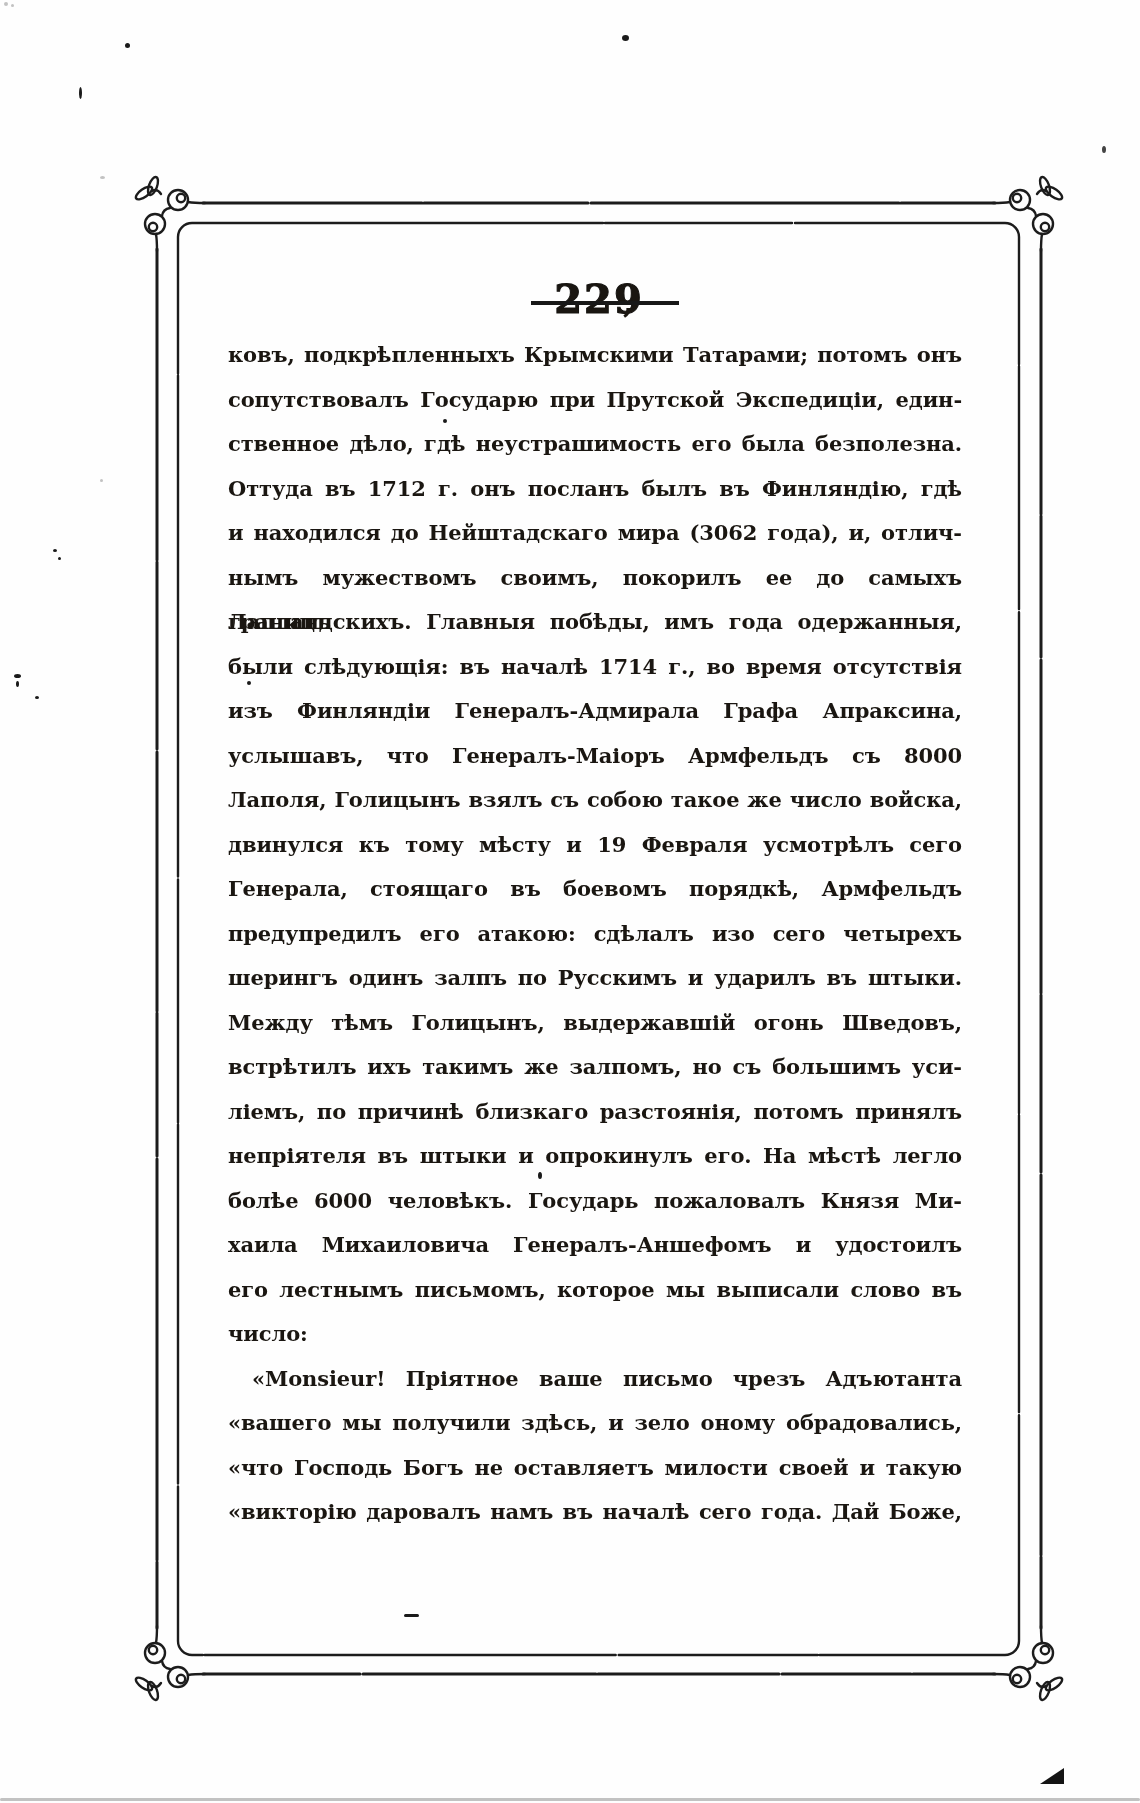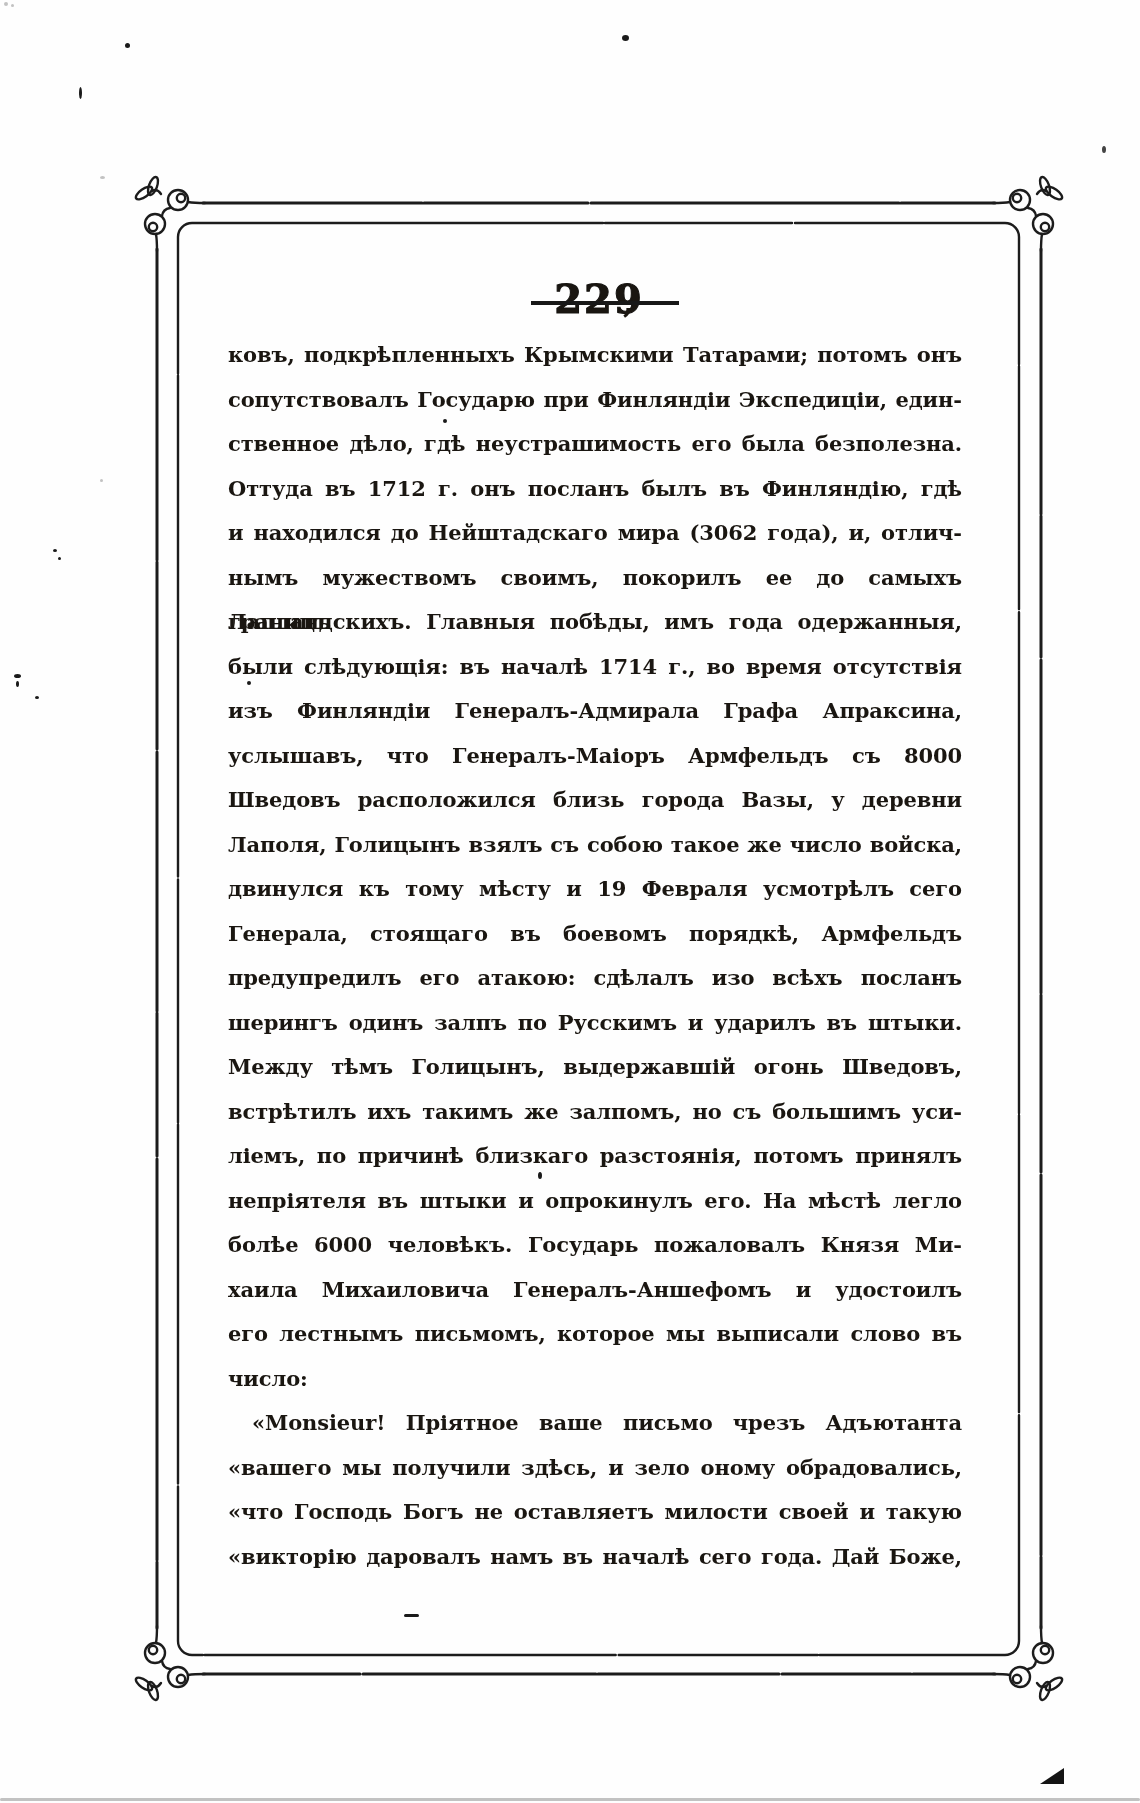--- a/index.html
+++ b/index.html
@@ -127,34 +127,33 @@
     </g>
   </g>
 </svg>
 
 <div id="page-number">229</div>
 <div id="header-rule"></div>
 <div id="stray-comma">,</div>
 
 <div id="body-text">
     <div class="line">ковъ, подкрѣпленныхъ Крымскими Татарами; потомъ онъ</div>
-    <div class="line">сопутствовалъ Государю при Финляндіи Экспедиціи, един-</div>
+    <div class="line">сопутствовалъ Государю при Прутской Экспедиціи, един-</div>
     <div class="line">ственное дѣло, гдѣ неустрашимость его была безполезна.</div>
     <div class="line">Оттуда въ 1712 г. онъ посланъ былъ въ Финляндію, гдѣ</div>
     <div class="line">и находился до Нейштадскаго мира (3062 года), и, отлич-</div>
     <div class="line">нымъ мужествомъ своимъ, покорилъ ее до самыхъ границъ</div>
     <div class="line">Лапландскихъ.  Главныя побѣды, имъ года одержанныя,</div>
     <div class="line">были слѣдующія: въ началѣ 1714 г., во время отсутствія</div>
     <div class="line">изъ Финляндіи Генералъ-Адмирала Графа Апраксина,</div>
     <div class="line">услышавъ, что Генералъ-Маіоръ Армфельдъ съ 8000</div>
-    <div class="line">Шведовъ расположился близь города Вазы, у деревни</div>
     <div class="line">Лаполя, Голицынъ взялъ съ собою такое же число войска,</div>
     <div class="line">двинулся къ тому мѣсту и 19 Февраля усмотрѣлъ сего</div>
     <div class="line">Генерала, стоящаго въ боевомъ порядкѣ, Армфельдъ</div>
-    <div class="line">предупредилъ его атакою: сдѣлалъ изо всѣхъ посланъ</div>
+    <div class="line">предупредилъ его атакою: сдѣлалъ изо сего четырехъ</div>
     <div class="line">шерингъ одинъ залпъ по Русскимъ и ударилъ въ штыки.</div>
     <div class="line">Между тѣмъ Голицынъ, выдержавшій огонь Шведовъ,</div>
     <div class="line">встрѣтилъ ихъ такимъ же залпомъ, но съ большимъ уси-</div>
     <div class="line">ліемъ, по причинѣ близкаго разстоянія, потомъ принялъ</div>
     <div class="line">непріятеля въ штыки и опрокинулъ его.  На мѣстѣ легло</div>
     <div class="line">болѣе 6000 человѣкъ.  Государь пожаловалъ Князя Ми-</div>
     <div class="line">хаила Михаиловича Генералъ-Аншефомъ и удостоилъ</div>
     <div class="line">его лестнымъ письмомъ, которое мы выписали слово въ</div>
     <div class="line left">число:</div>
     <div class="line indent">«Monsieur! Пріятное ваше письмо чрезъ Адъютанта</div>

